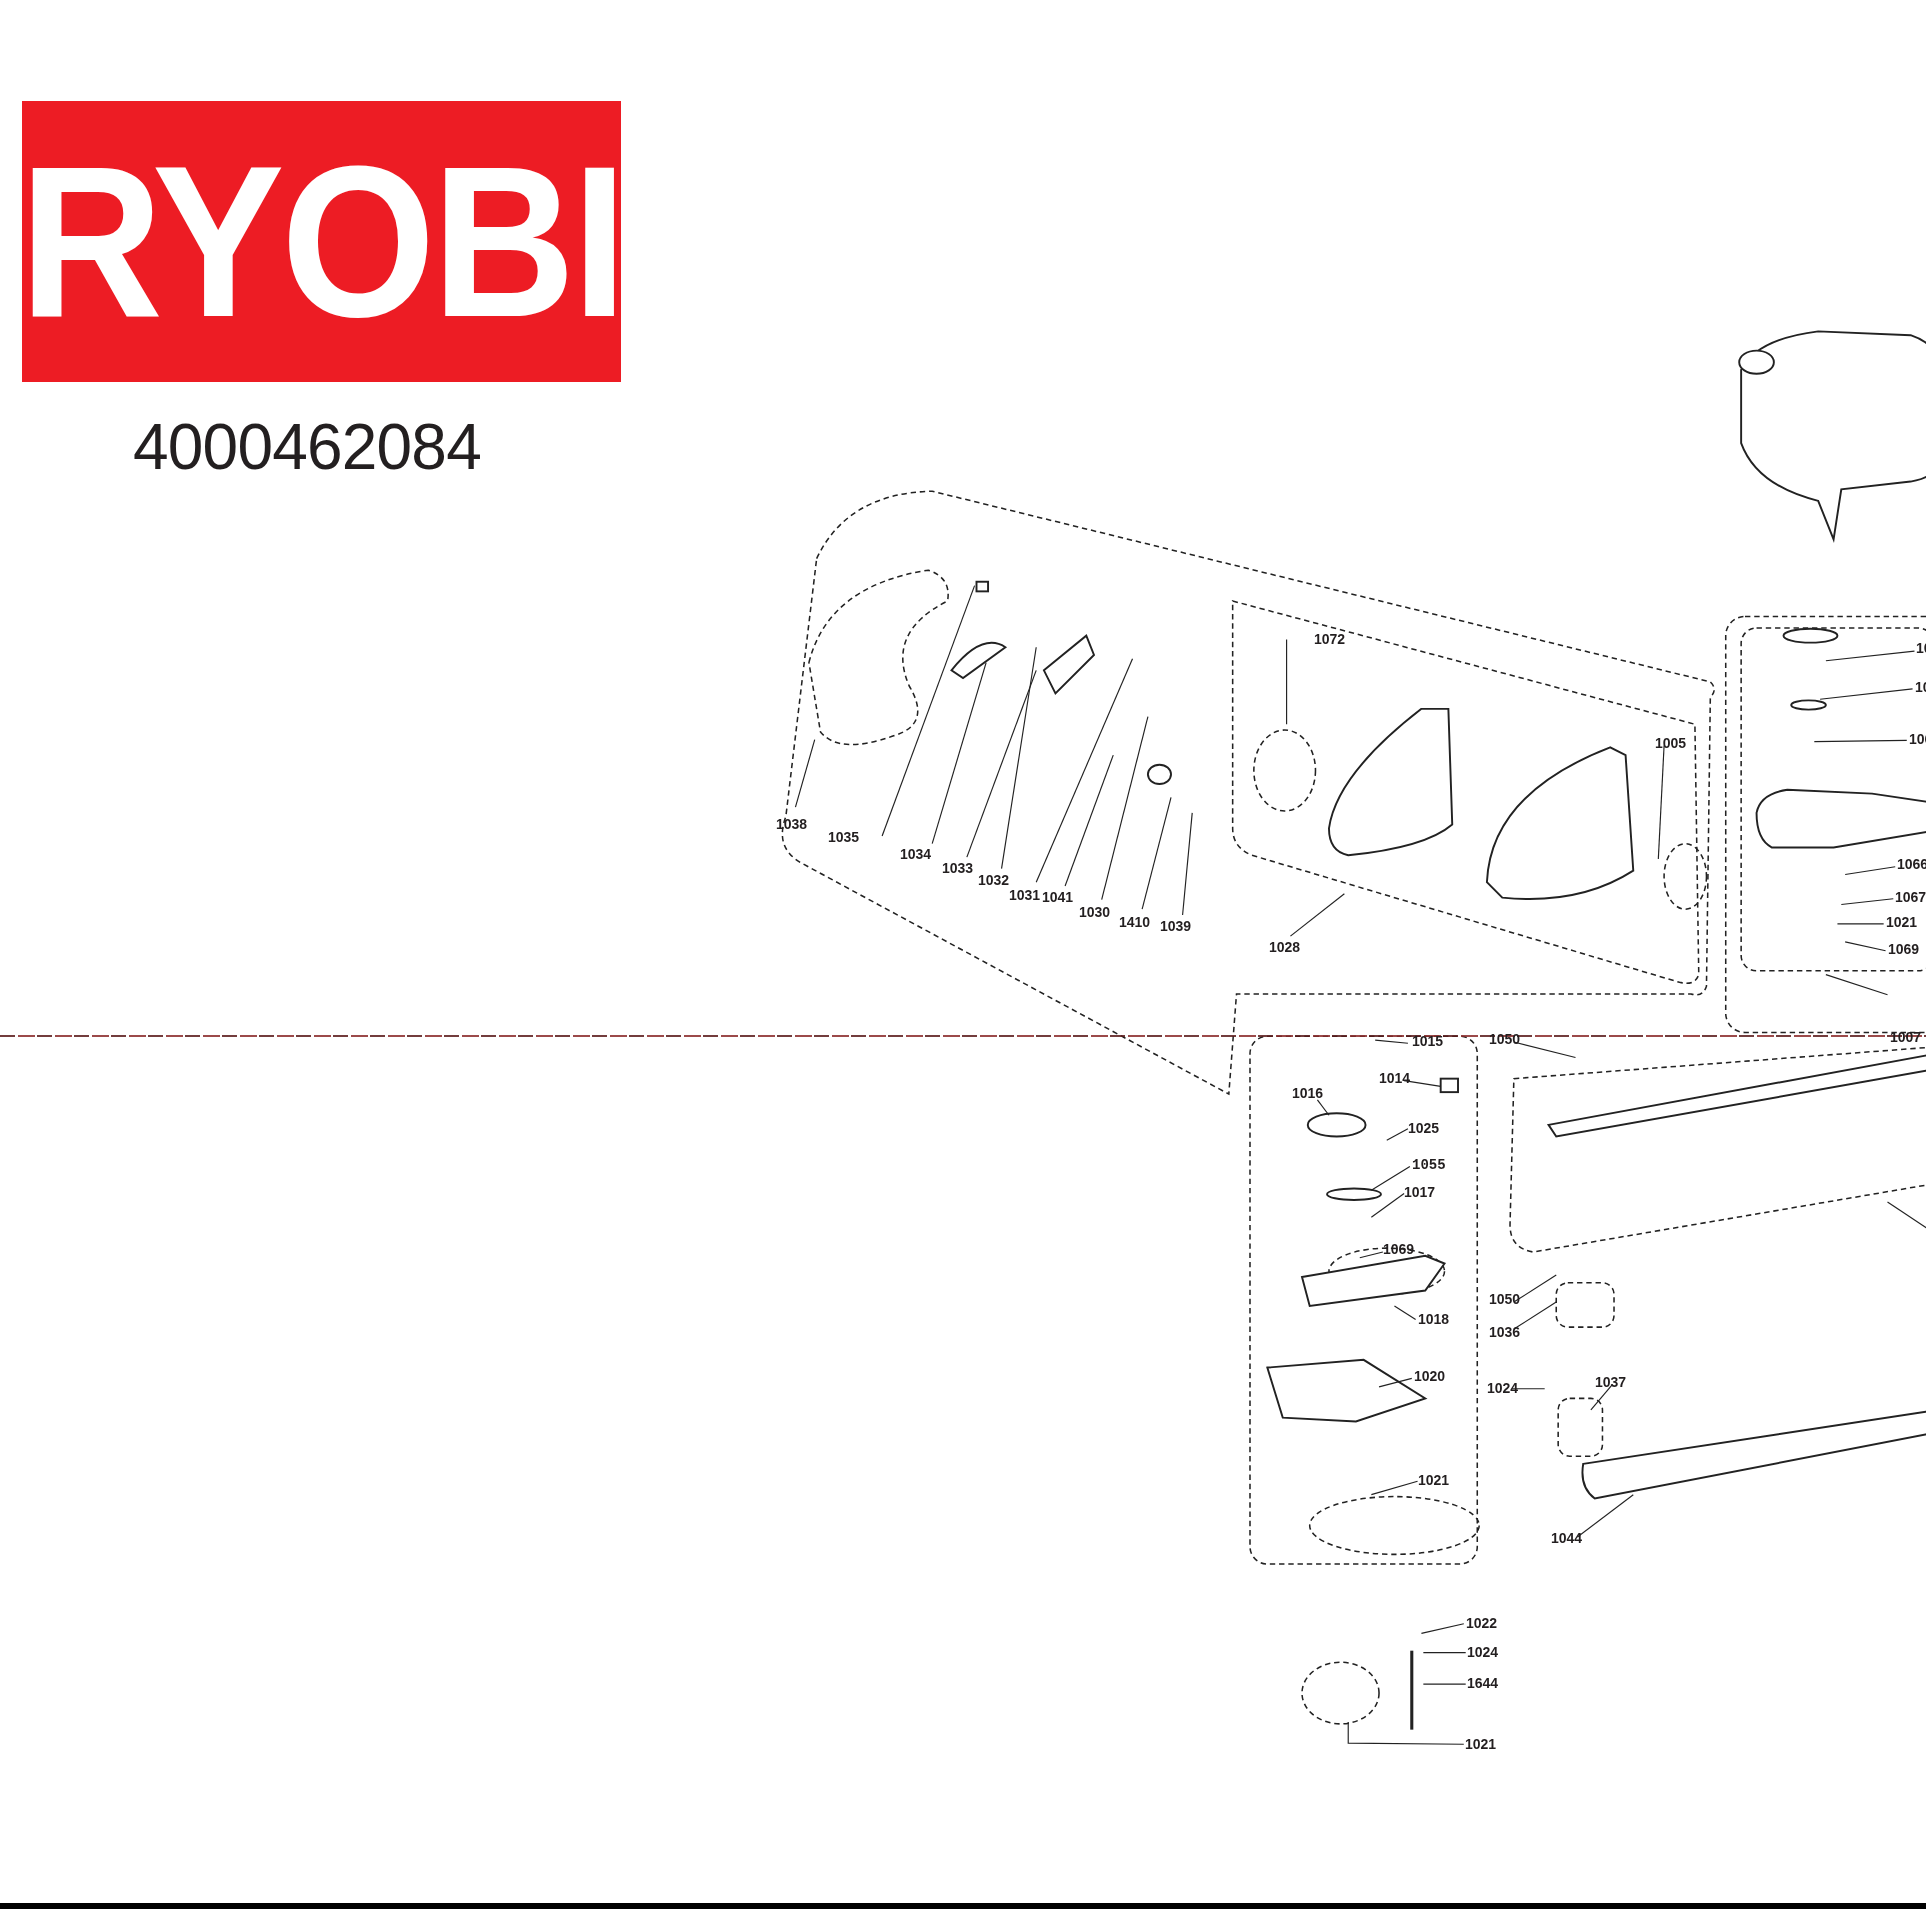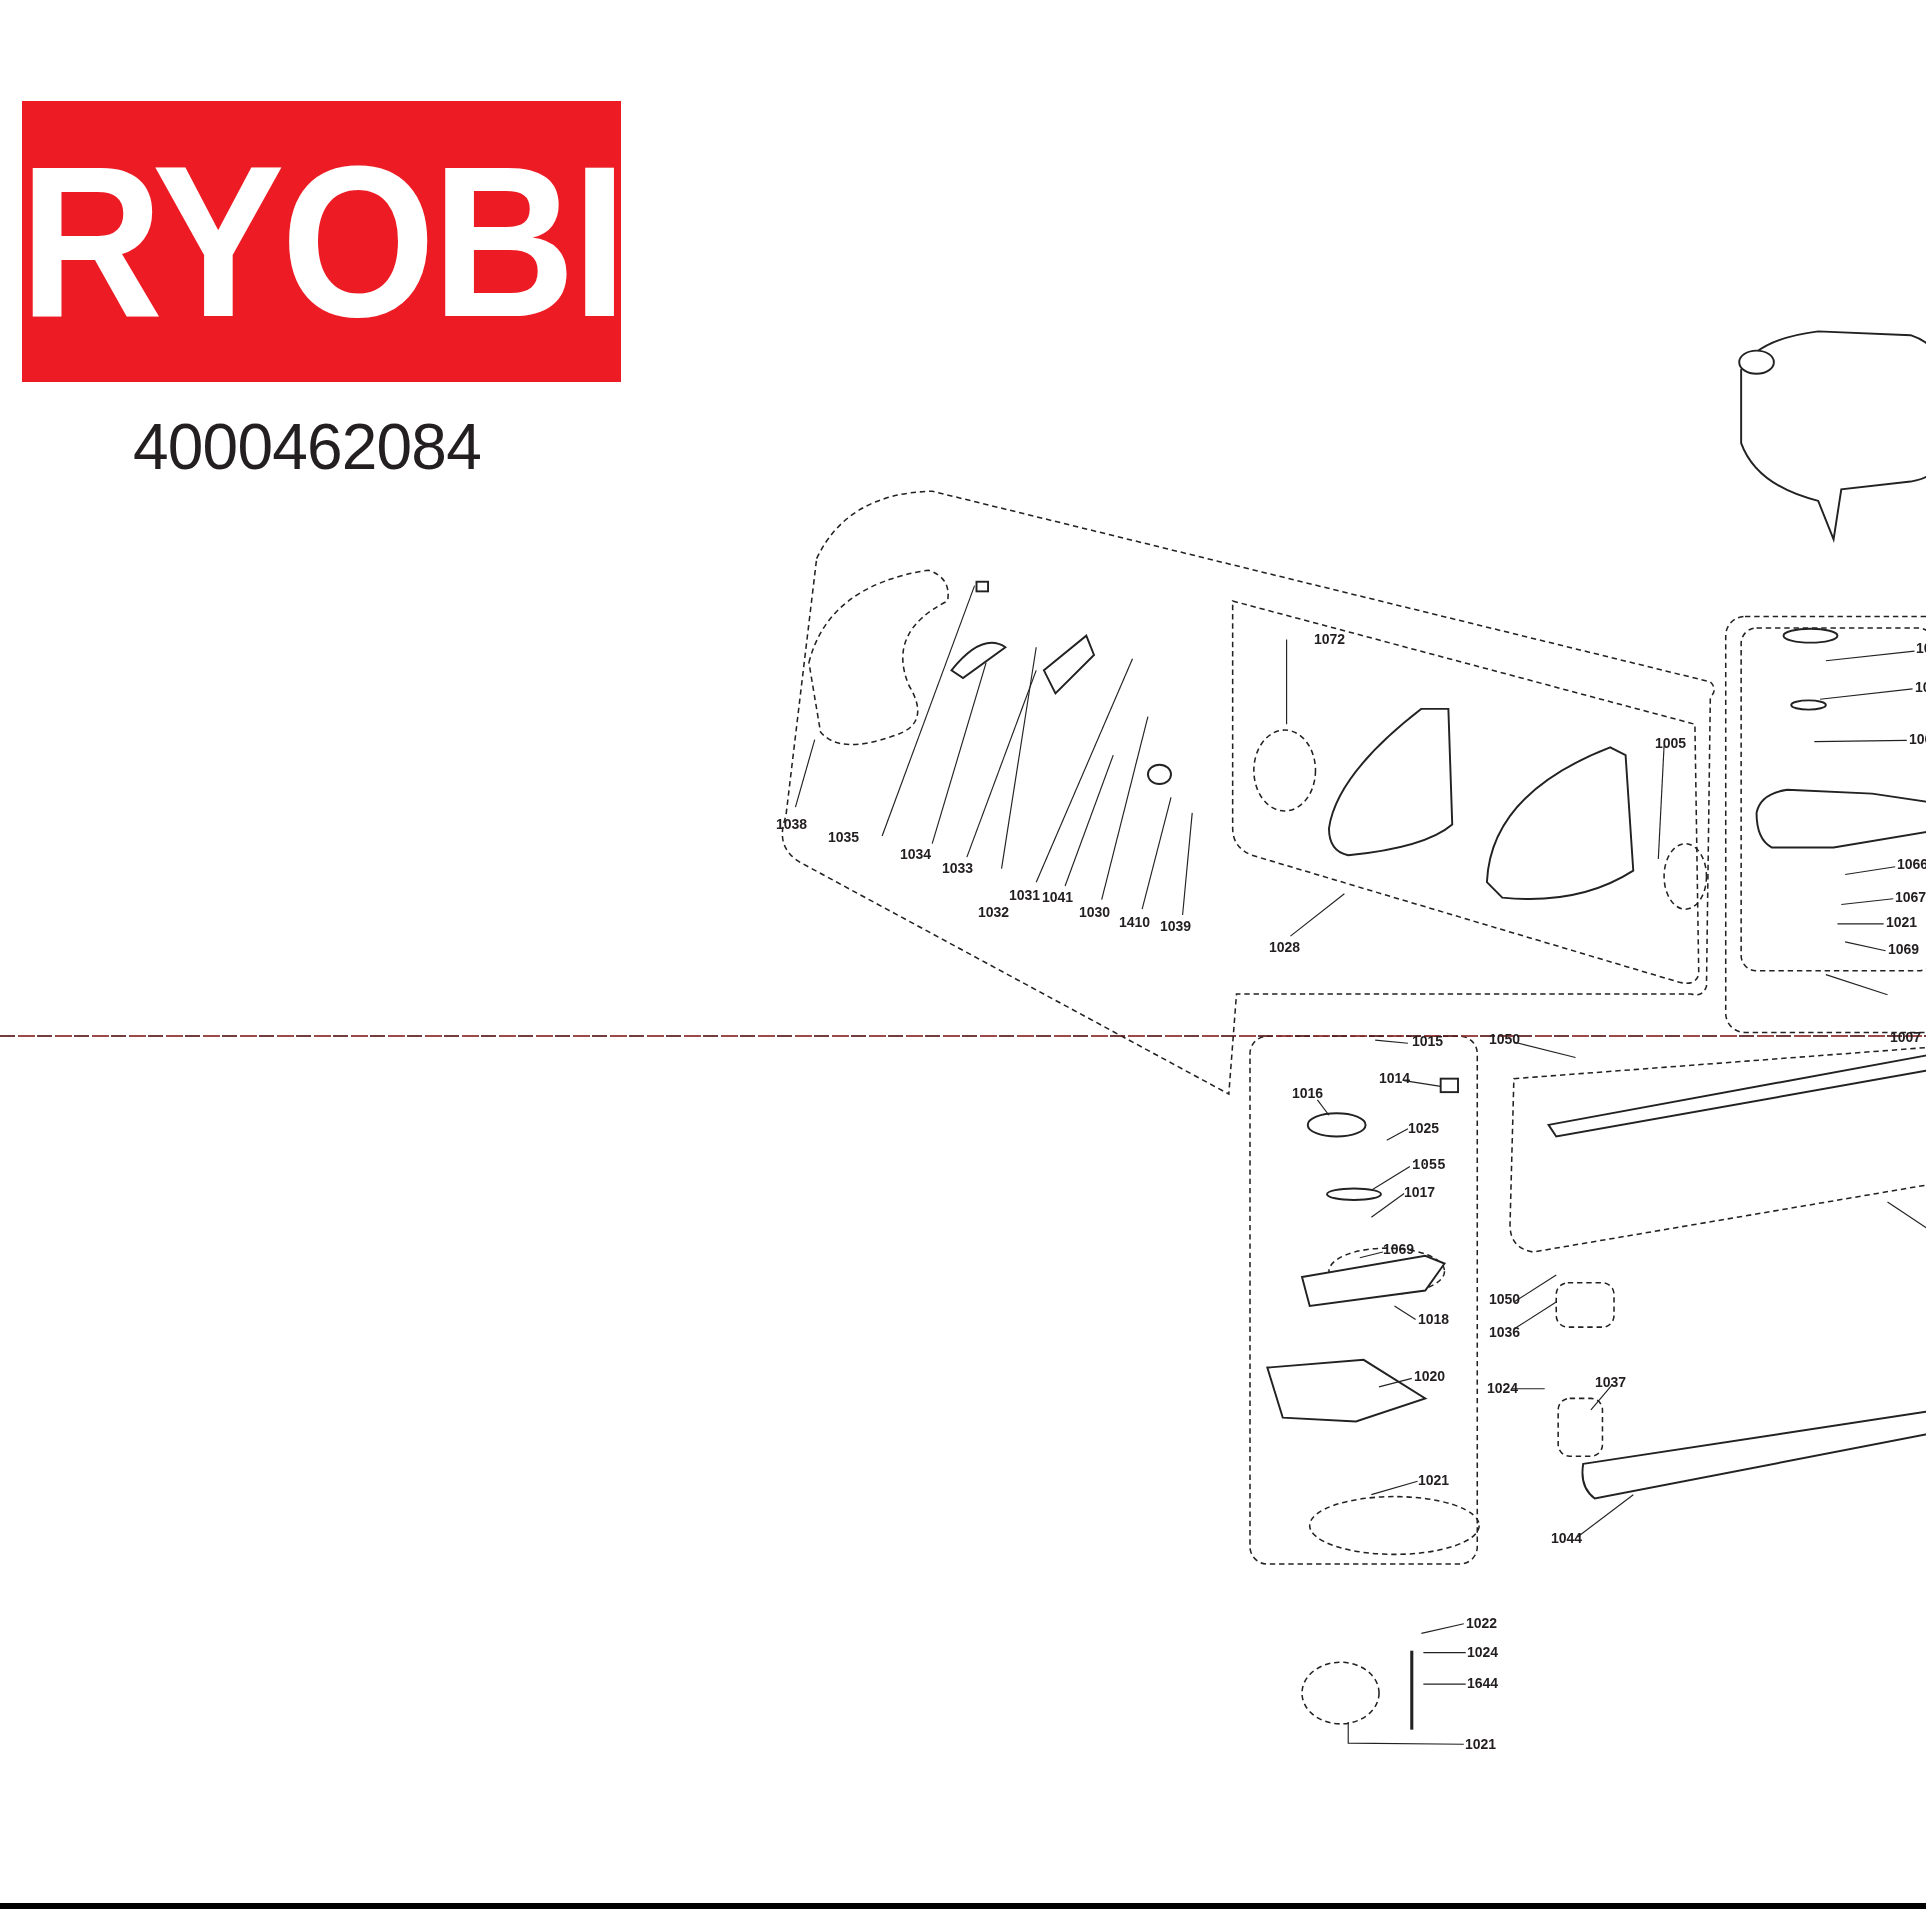--- a/index.html
+++ b/index.html
@@ -138,21 +138,21 @@
   </g>
 </svg>
 
 <div class="glitch"></div>
 
 <div id="callouts">
     <div class="callout" style="left: 776px; top: 817px;">1038</div>
     <div class="callout" style="left: 828px; top: 830px;">1035</div>
     <div class="callout" style="left: 900px; top: 847px; text-align: right;">1034</div>
     <div class="callout" style="left: 942px; top: 861px;">1033</div>
-    <div class="callout" style="left: 978px; top: 873px; margin-top: 32px;">1032</div>
+    <div class="callout" style="left: 978px; top: 873px;">1032</div>
     <div class="callout" style="left: 1009px; top: 888px;">1031</div>
     <div class="callout" style="left: 1042px; top: 890px;">1041</div>
     <div class="callout" style="left: 1079px; top: 905px;">1030</div>
     <div class="callout" style="left: 1119px; top: 915px;">1410</div>
     <div class="callout" style="left: 1160px; top: 919px;">1039</div>
     <div class="callout" style="left: 1291px; top: 632px; margin-left: 23px;">1072</div>
     <div class="callout" style="left: 1269px; top: 940px;">1028</div>
     <div class="callout" style="left: 1655px; top: 736px;">1005</div>
     <div class="callout" style="left: 1916px; top: 641px;">1063</div>
     <div class="callout" style="left: 1915px; top: 680px;">1064</div>

